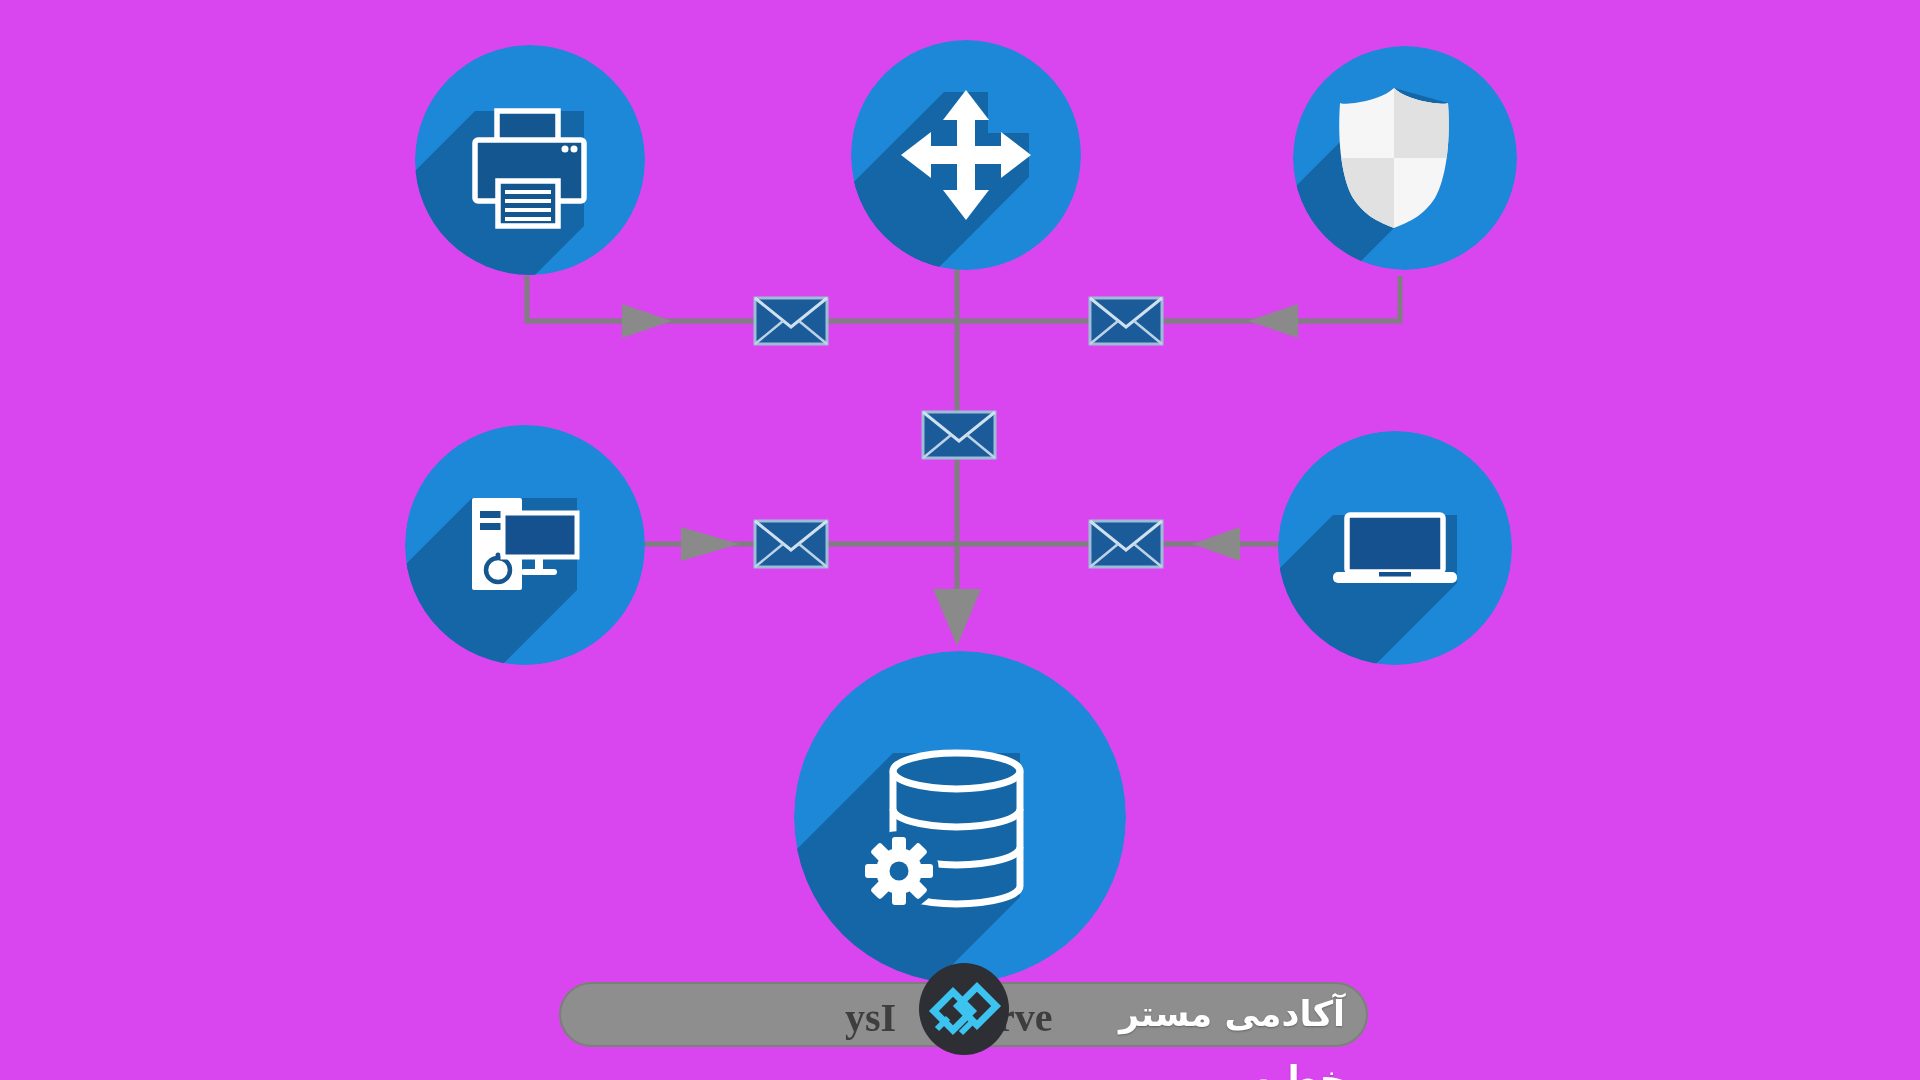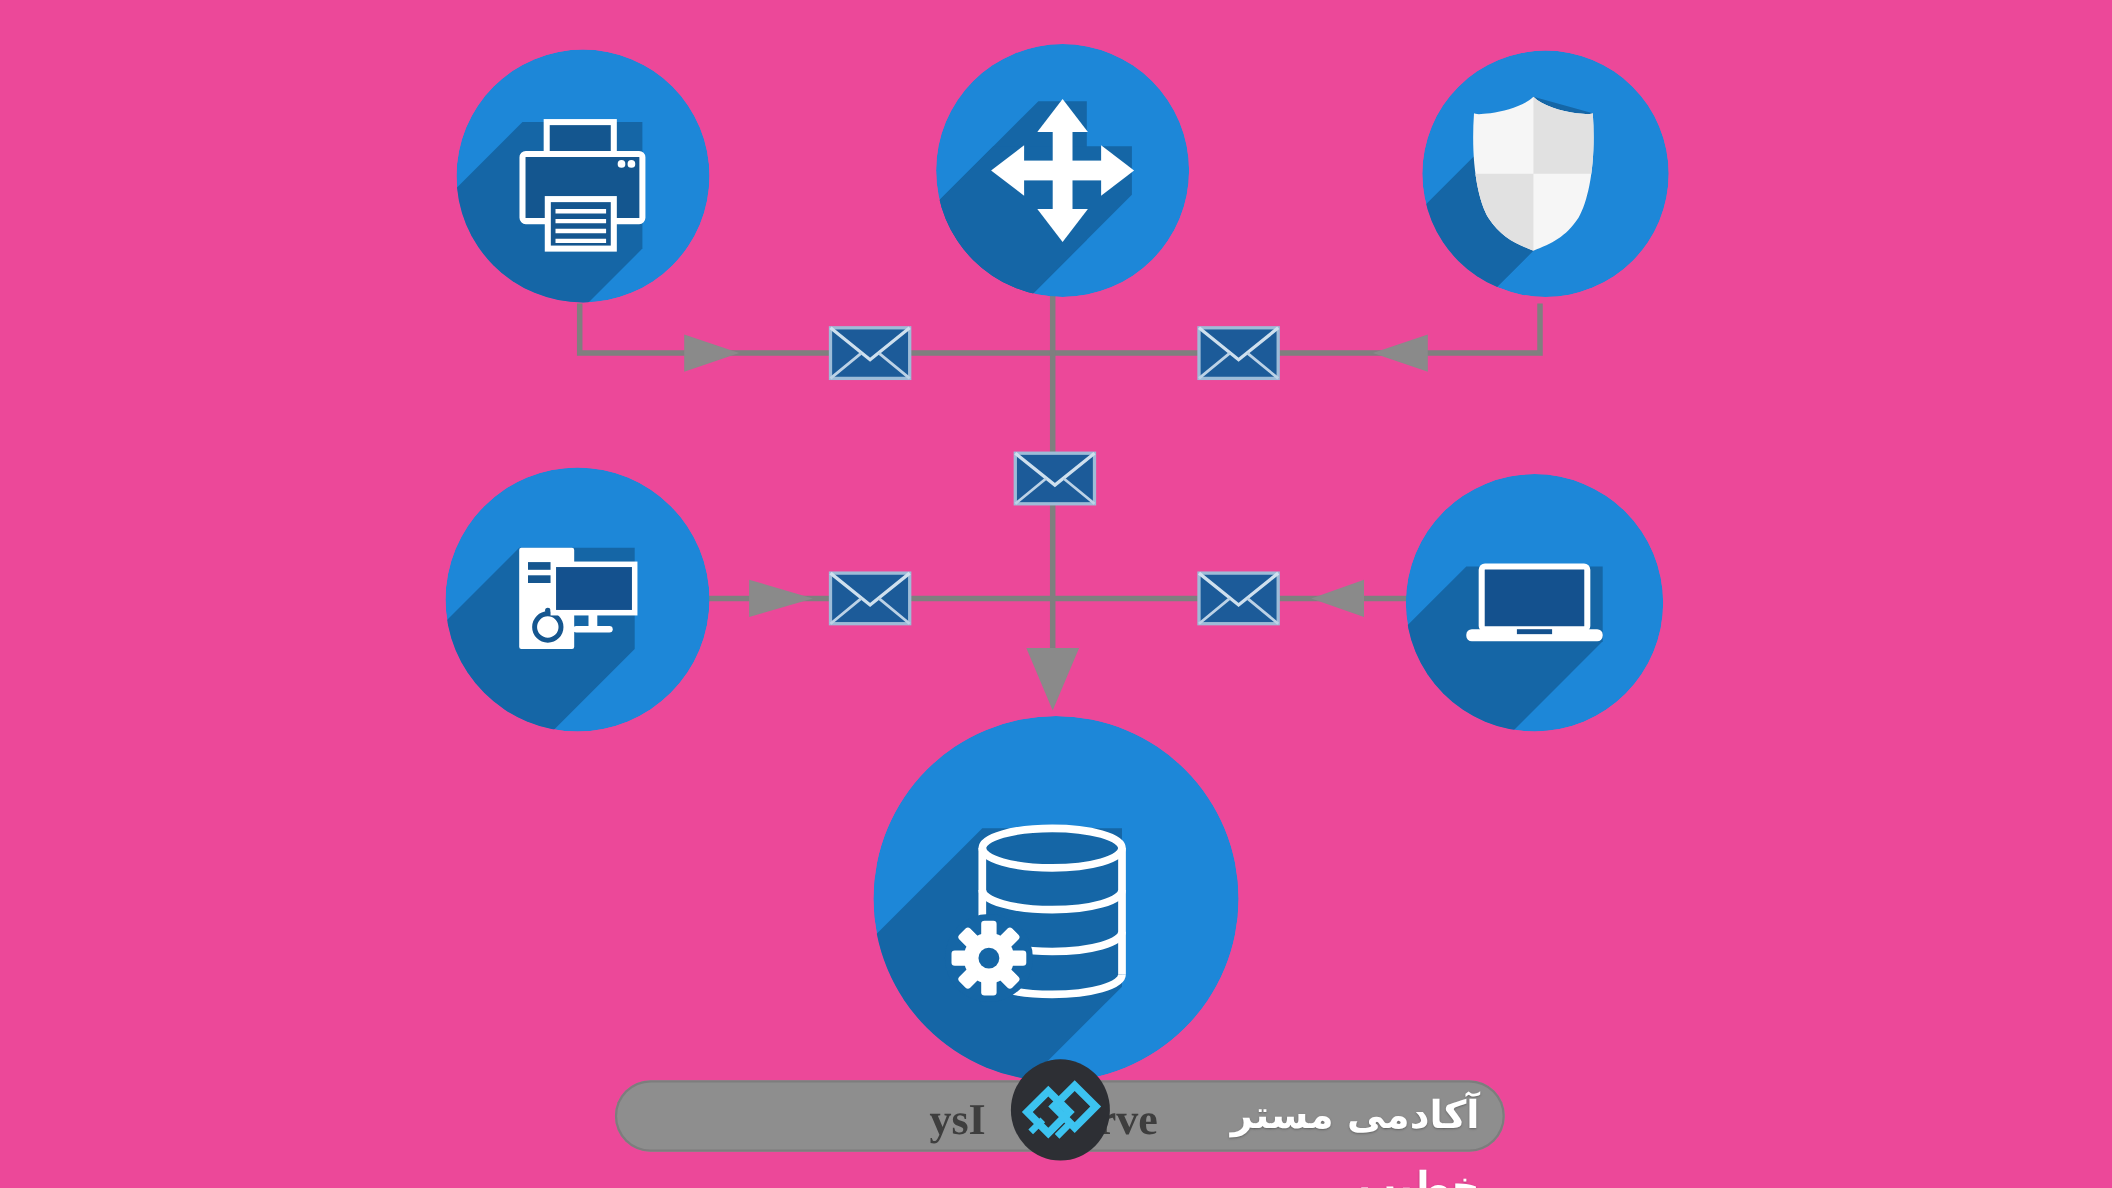--- a/index.html
+++ b/index.html
@@ -1,16 +1,16 @@
 <!DOCTYPE html>
 <html><head>
 <meta charset="utf-8">
 <style>
   html,body{margin:0;padding:0;background:#ffffff;}
-  #stage{position:relative;width:1920px;height:1080px;overflow:hidden;background:#ec4899;
+  #stage{position:relative;width:1920px;height:1080px;overflow:hidden;background:#d946ef;
          font-family:"Liberation Sans",sans-serif;}
   .abs{position:absolute;}
   svg{display:block;}
   #connector-layer{left:0;top:0;z-index:1;}
   .node{z-index:2;}
   #watermark-pill{left:559px;top:982px;width:809px;height:65px;border-radius:34px;
                   background:#8e8e8e;box-shadow:inset 0 0 0 2px #7d7d7d;z-index:5;}
   .caption-frag{z-index:6;font-family:"Liberation Serif",serif;font-weight:bold;
                 font-size:40px;color:#3e3e3e;line-height:40px;}
   #caption-left{left:845px;top:998px;}

